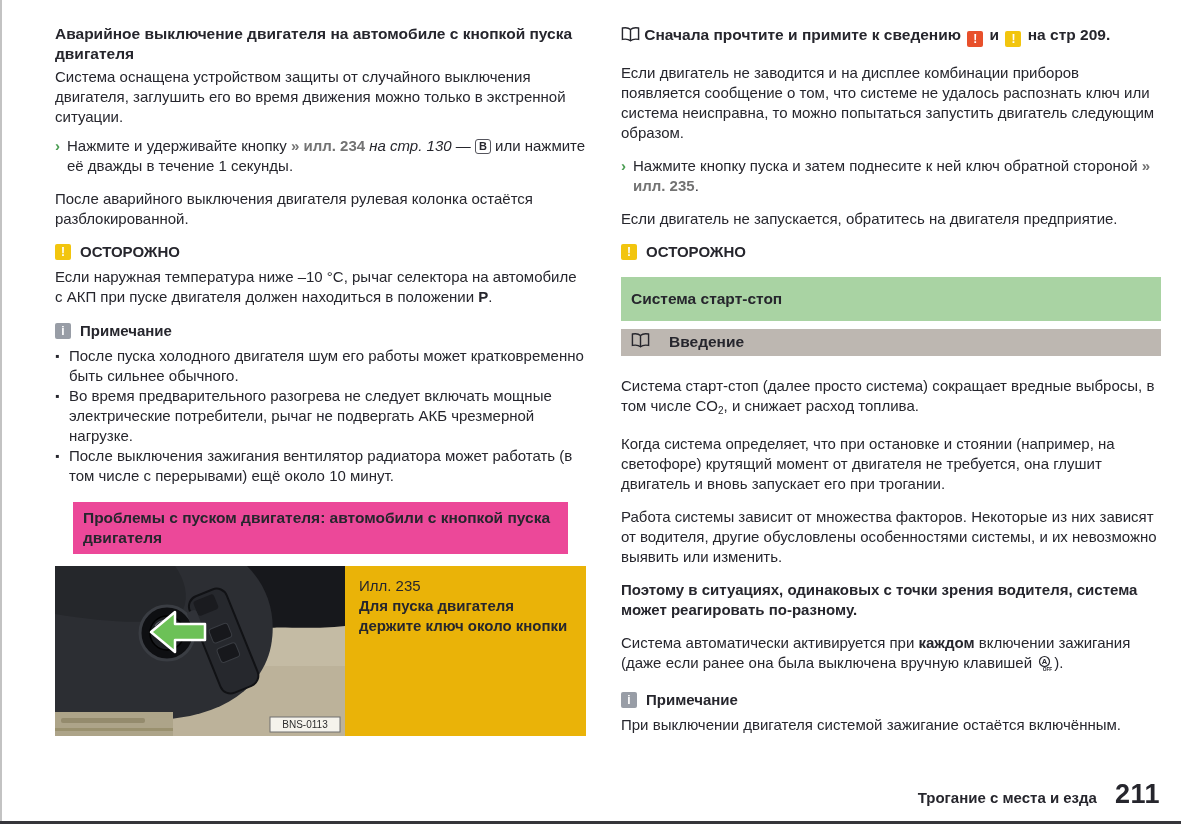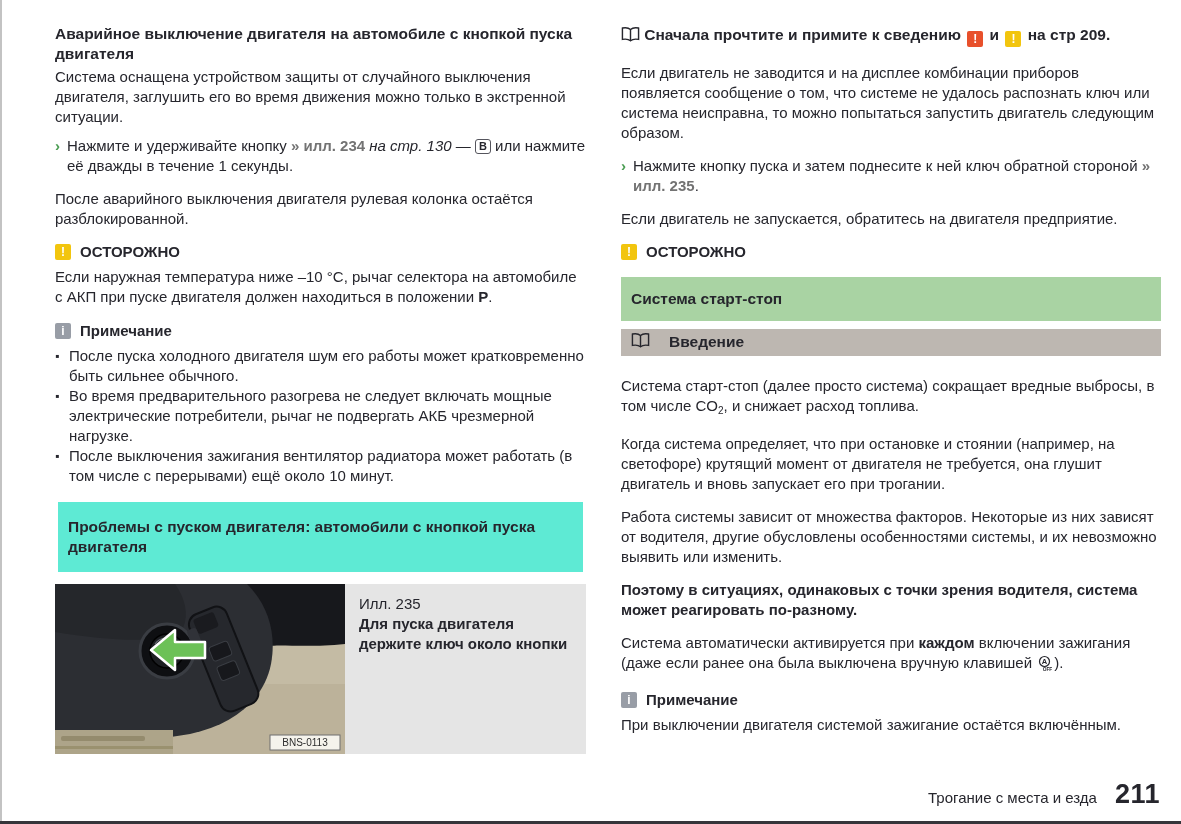--- a/index.html
+++ b/index.html
@@ -43,47 +43,47 @@
   .ic-gray{background:#989da6;font-style:normal;}
   .icon-inline{vertical-align:-3px;margin:0 2px;}
 
   .admon{margin:6px 0 14px;}
   .admon-title{display:flex;align-items:center;gap:9px;font-weight:bold;margin-bottom:5px;}
   .sq-list{margin:0;padding:0;list-style:none;}
   .sq-list li{position:relative;padding-left:14px;}
   .sq-list li::before{content:"▪";position:absolute;left:0;top:0;font-size:12px;}
 
   .bar{
-    background:#5eead4;font-weight:bold;font-size:15.5px;
-    padding:15px 10px;margin:16px 3px 12px;
+    background:#ec4899;font-weight:bold;font-size:15.5px;
+    padding:6px 10px;margin:16px 18px 12px;
   }
   .bar-green{background:#a9d3a3;padding:12px 10px;margin:15px 0 0;}
   .bar-gray{
     background:#bdb7b1;padding:3px 10px;margin:8px 0 20px;
     display:flex;align-items:flex-start;gap:19px;
   }
   .book-ic{flex:0 0 auto;display:inline-block;vertical-align:-2px;}
 
   .figure{display:flex;margin-top:0;}
   .figure .photo{flex:0 0 290px;height:170px;position:relative;}
   .figure .caption{
-    flex:1;background:#e5e5e5;padding:10px 14px;height:150px;
+    flex:1;background:#eab308;padding:10px 14px;height:150px;
   }
   .figure .cap-label{margin:0 0 0;}
   .figure .cap-text{font-weight:bold;margin:0;}
 
   .readfirst{margin:0 0 16px;font-weight:bold;font-size:15.5px;line-height:21px;}
 
   sub{font-size:10px;vertical-align:-3px;}
 
   .footer{
     position:absolute;right:21px;top:784px;
     display:flex;align-items:baseline;gap:18px;
   }
-  .footer .chapter{font-weight:normal;font-size:15px;margin-left:44px;}
+  .footer .chapter{font-weight:bold;font-size:15px;margin-left:44px;}
   .footer .pagenum{font-weight:bold;font-size:27px;letter-spacing:.5px;}
 
   .aoff-ic{display:inline-block;vertical-align:-4px;margin:0 1px;}
 </style>
 </head>
 <body>
 
 <div class="left-edge"></div>
 
 <div class="col" id="col-left">

